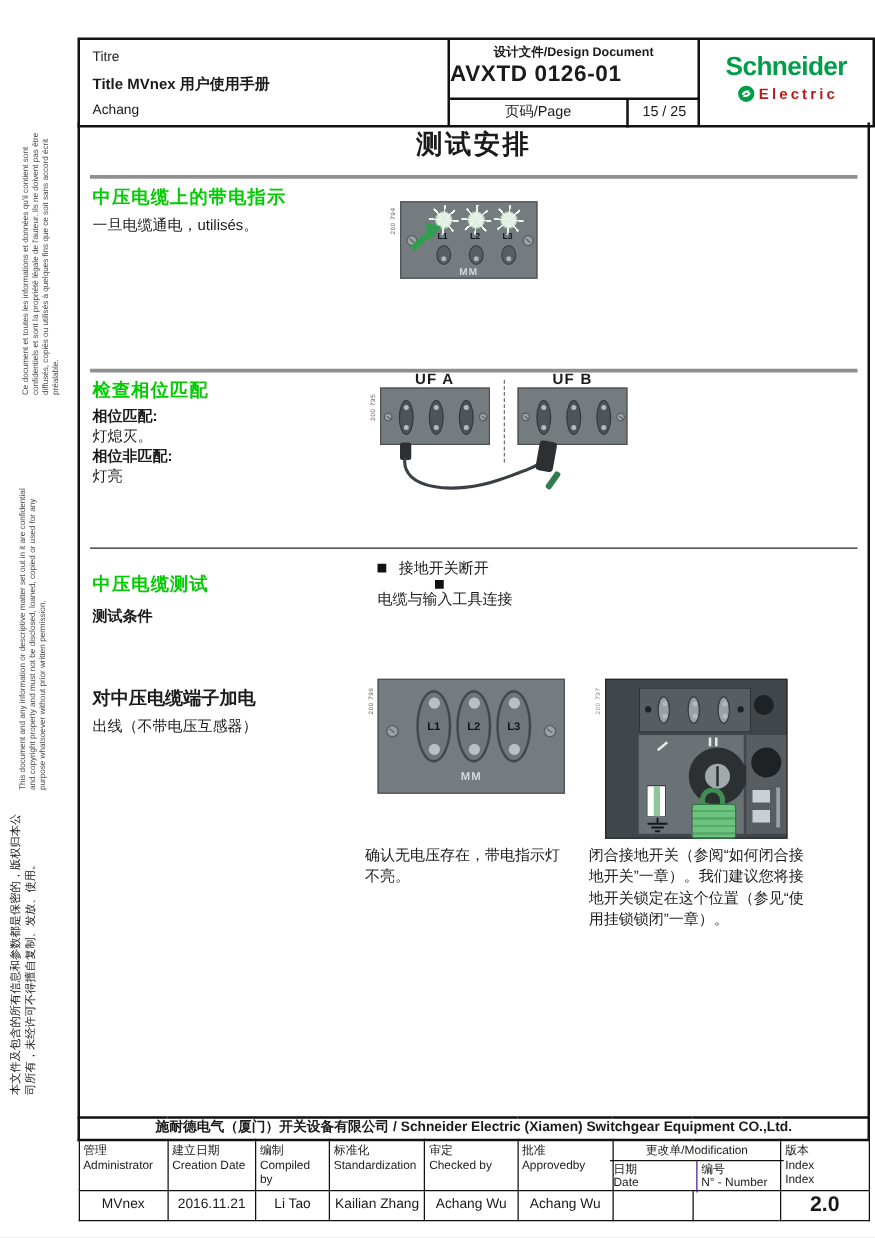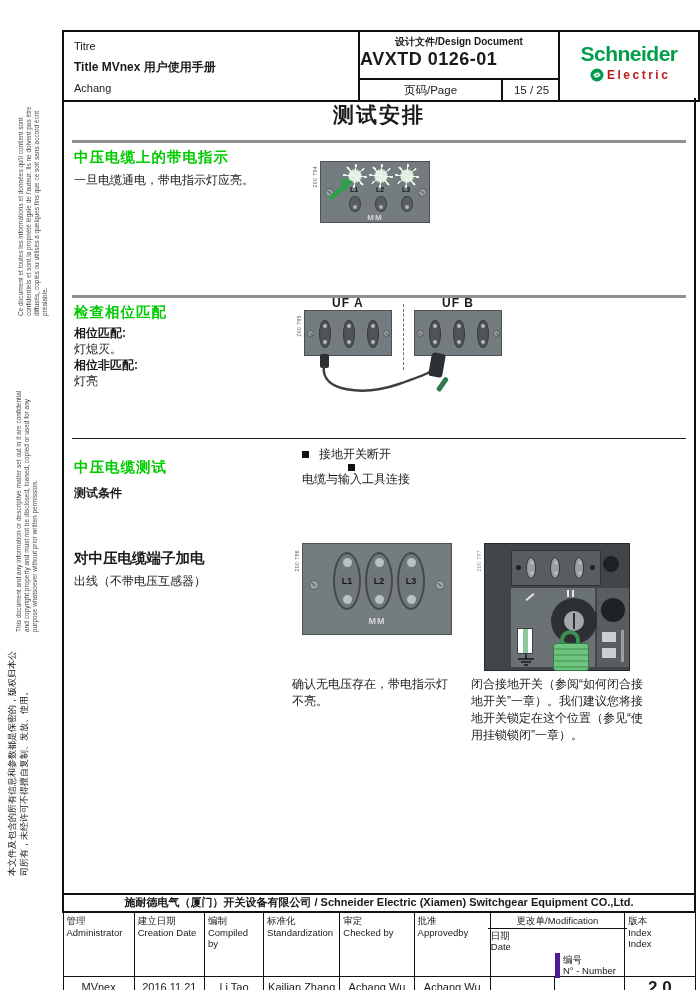--- a/index.html
+++ b/index.html
@@ -73,21 +73,21 @@
   .earth-el::after{content:"";position:absolute;left:5px;top:0;width:5px;height:100%;background:#8fc79a;}
   
   .ftr{left:62px;top:893px;width:634px;border-collapse:collapse;table-layout:fixed;}
   .ftr td{border:1px solid #111;padding:2px 3px;vertical-align:top;font-size:9.5px;line-height:11.5px;box-sizing:border-box;}
   .ftr .company{text-align:center;font-weight:bold;font-size:11px;border:2px solid #111;height:18px;vertical-align:middle;}
   .ftr .val{font-size:11px;text-align:center;vertical-align:middle;height:24px;}
   .ftr .idx-val{font-size:17px;font-weight:bold;text-align:center;vertical-align:middle;}
   .mod-head{text-align:center;}
   .mod-sub{display:flex;margin:1px -3px -2px -3px;border-top:1px solid #111;}
   .mod-sub>div{flex:1;padding:1px 3px;}
-  .mod-sub>div+div{border-left:5px solid #4c1d95;margin-top:24px;}
+  .mod-sub>div+div{border-left:1px solid #4c1d95;}
 </style>
 </head>
 <body>
 
 <div id="page">
 
   <div class="vnote" style="left:-85px;top:188px;width:230px;height:26px;">Ce document et toutes les informations et données qu'il contient sont confidentiels et sont la propriété légale de l'auteur. Ils ne doivent pas être diffusés, copiés ou utilisés à quelques fins que ce soit sans accord écrit préalable.</div>
   <div class="vnote" style="left:-95px;top:492px;width:250px;height:30px;">This document and any information or descriptive matter set out in it are confidential and copyright property and must not be disclosed, loaned, copied or used for any purpose whatsoever without prior written permission.</div>
   <div class="vnote cn" style="left:-88px;top:745px;width:226px;height:36px;">本文件及包含的所有信息和参数都是保密的，版权归本公司所有，未经许可不得擅自复制、发放、使用。</div>
 
@@ -115,21 +115,21 @@
       <div class="abs logo2" style="left:47px;">Electric</div>
     </div>
   </div>
 
   <div class="abs frame">
 
     <div class="abs page-title">测试安排</div>
     <div class="abs div-gray" style="top:42px;"></div>
 
     <div class="abs gh" style="left:10px;top:50px;">中压电缆上的带电指示</div>
-    <div class="abs body-txt" style="left:10px;top:74px;width:210px;">一旦电缆通电，带电指示灯应亮。</div>
+    <div class="abs body-txt" style="left:10px;top:74px;width:210px;">一旦电缆通电，utilisés。</div>
 
     <div class="panel" style="left:256px;top:63px;width:110px;height:62px;">
       <span class="figid" style="left:-9px;top:4px;">200 794</span>
       <div class="screw" style="left:4px;top:26px;"></div>
       <div class="screw" style="left:97px;top:26px;"></div>
       <div class="led" style="left:28px;top:8px;"></div>
       <div class="led" style="left:54px;top:8px;"></div>
       <div class="led" style="left:80px;top:8px;"></div>
       <span class="led-lab" style="left:29px;top:24px;">L1</span>
       <span class="led-lab" style="left:55px;top:24px;">L2</span>

